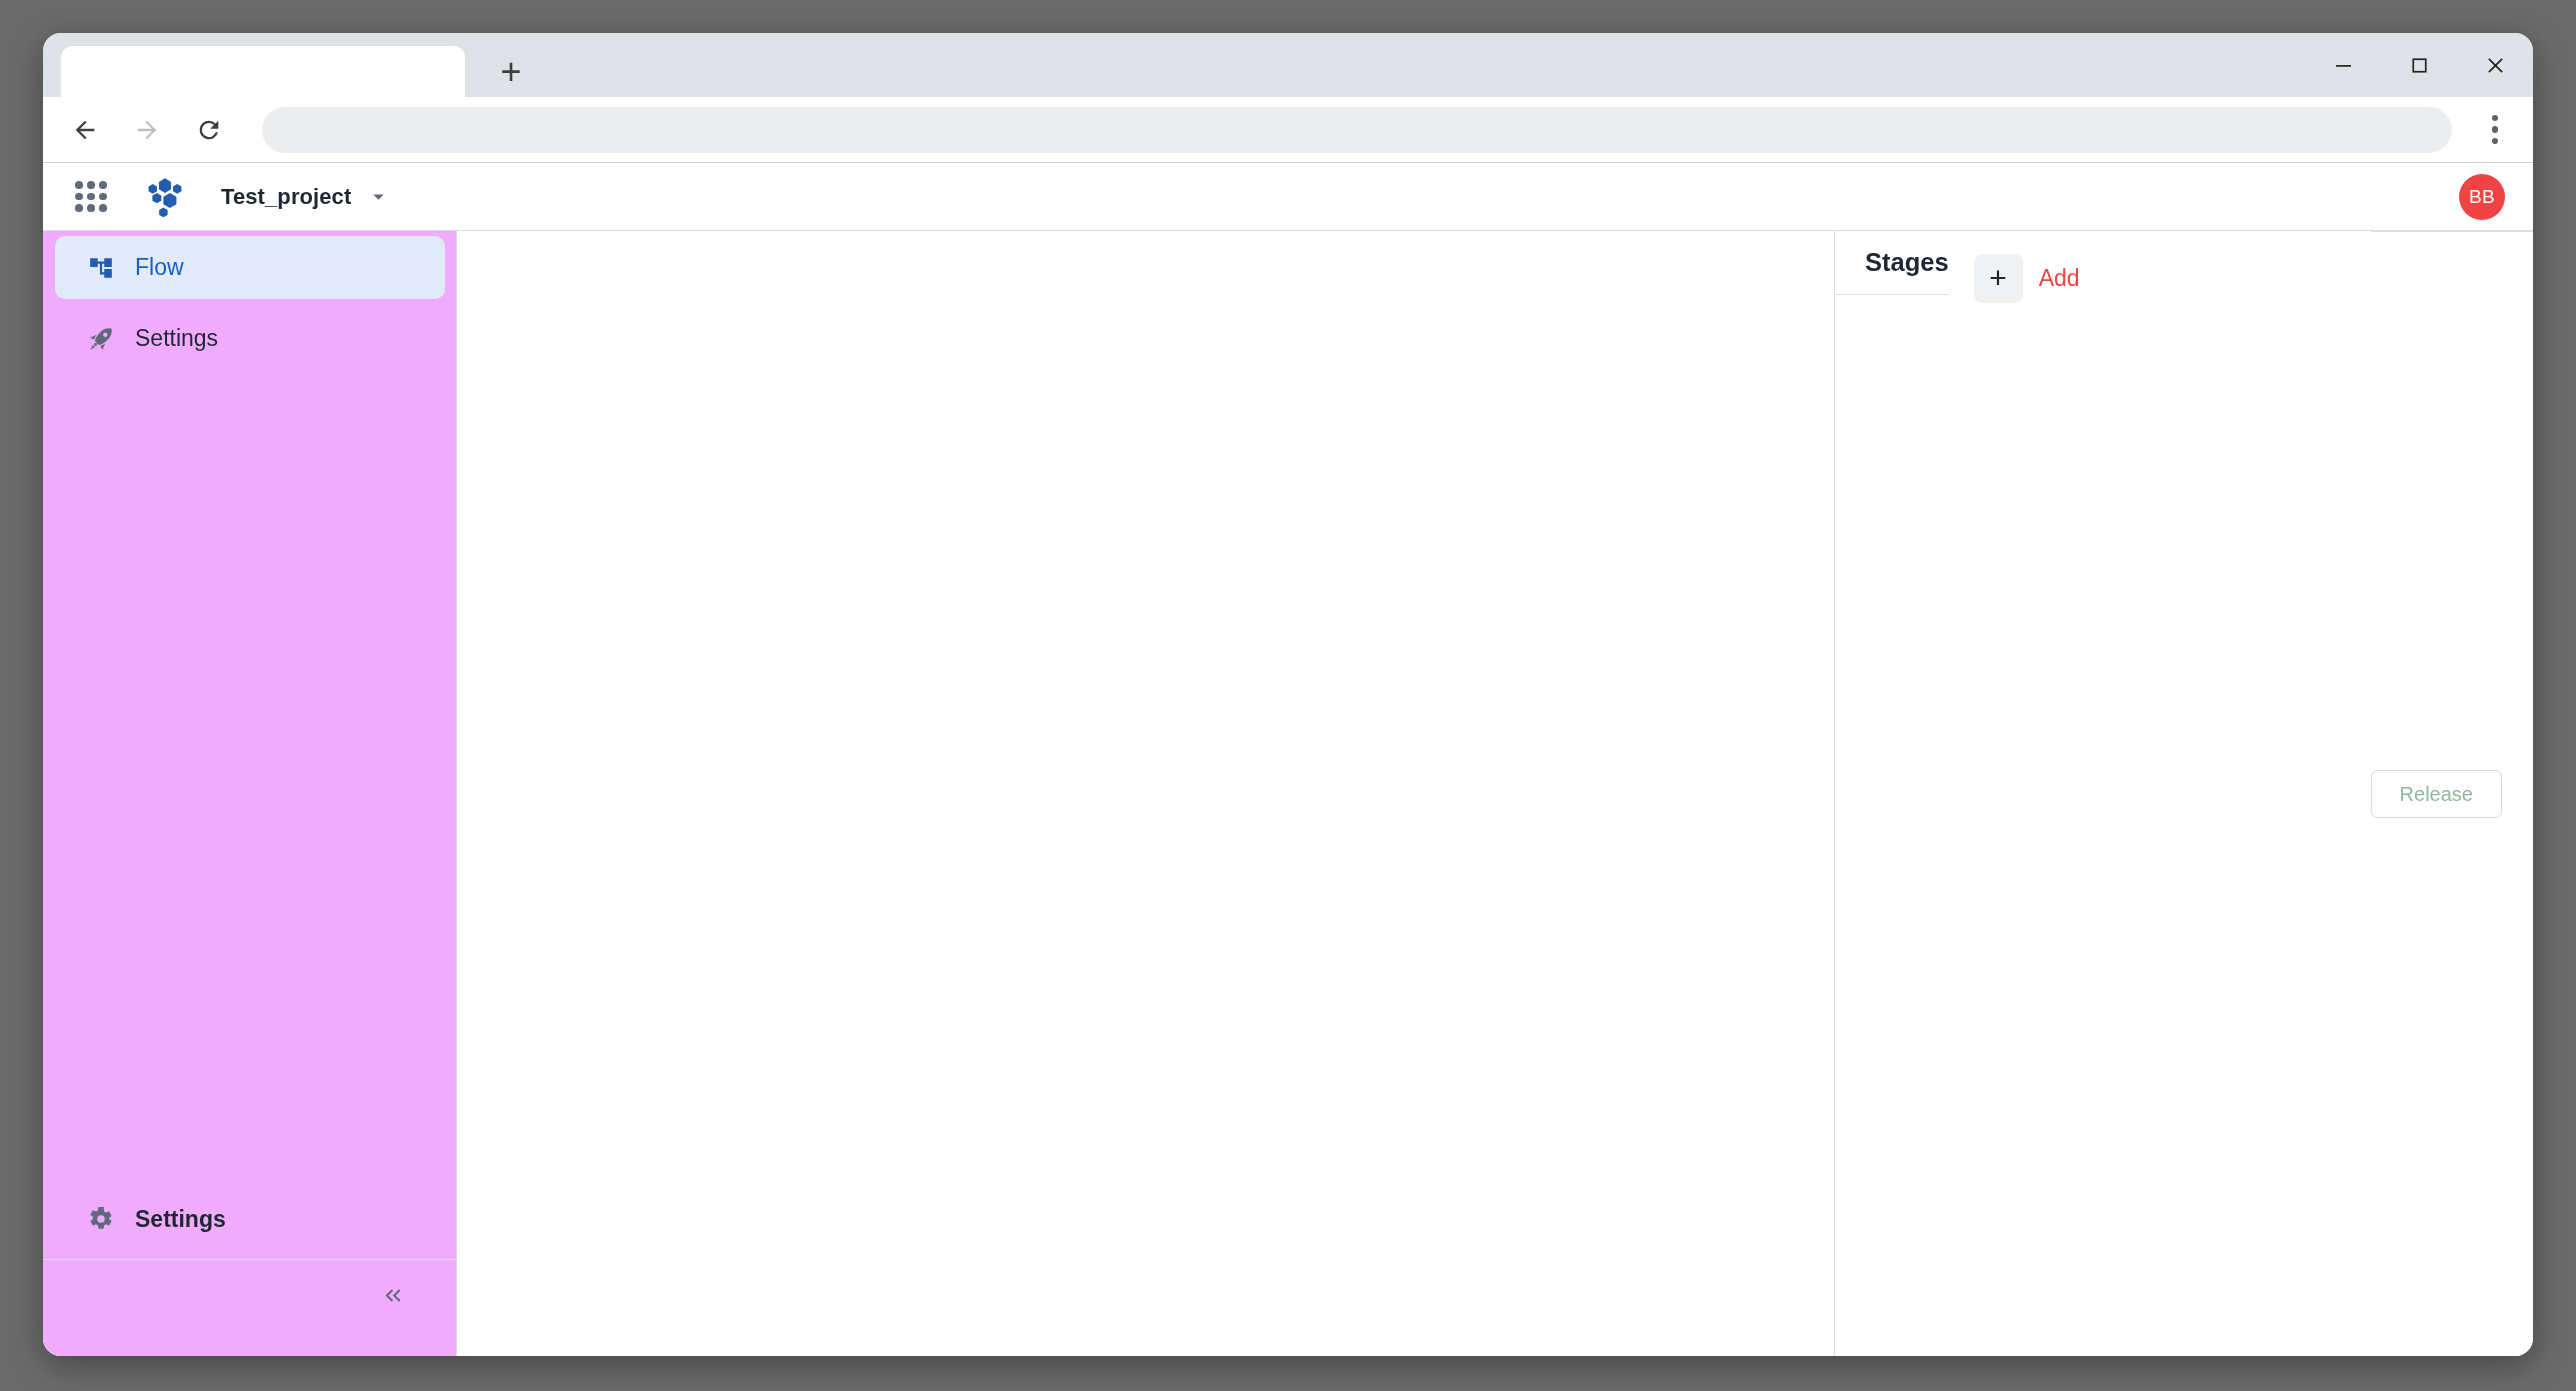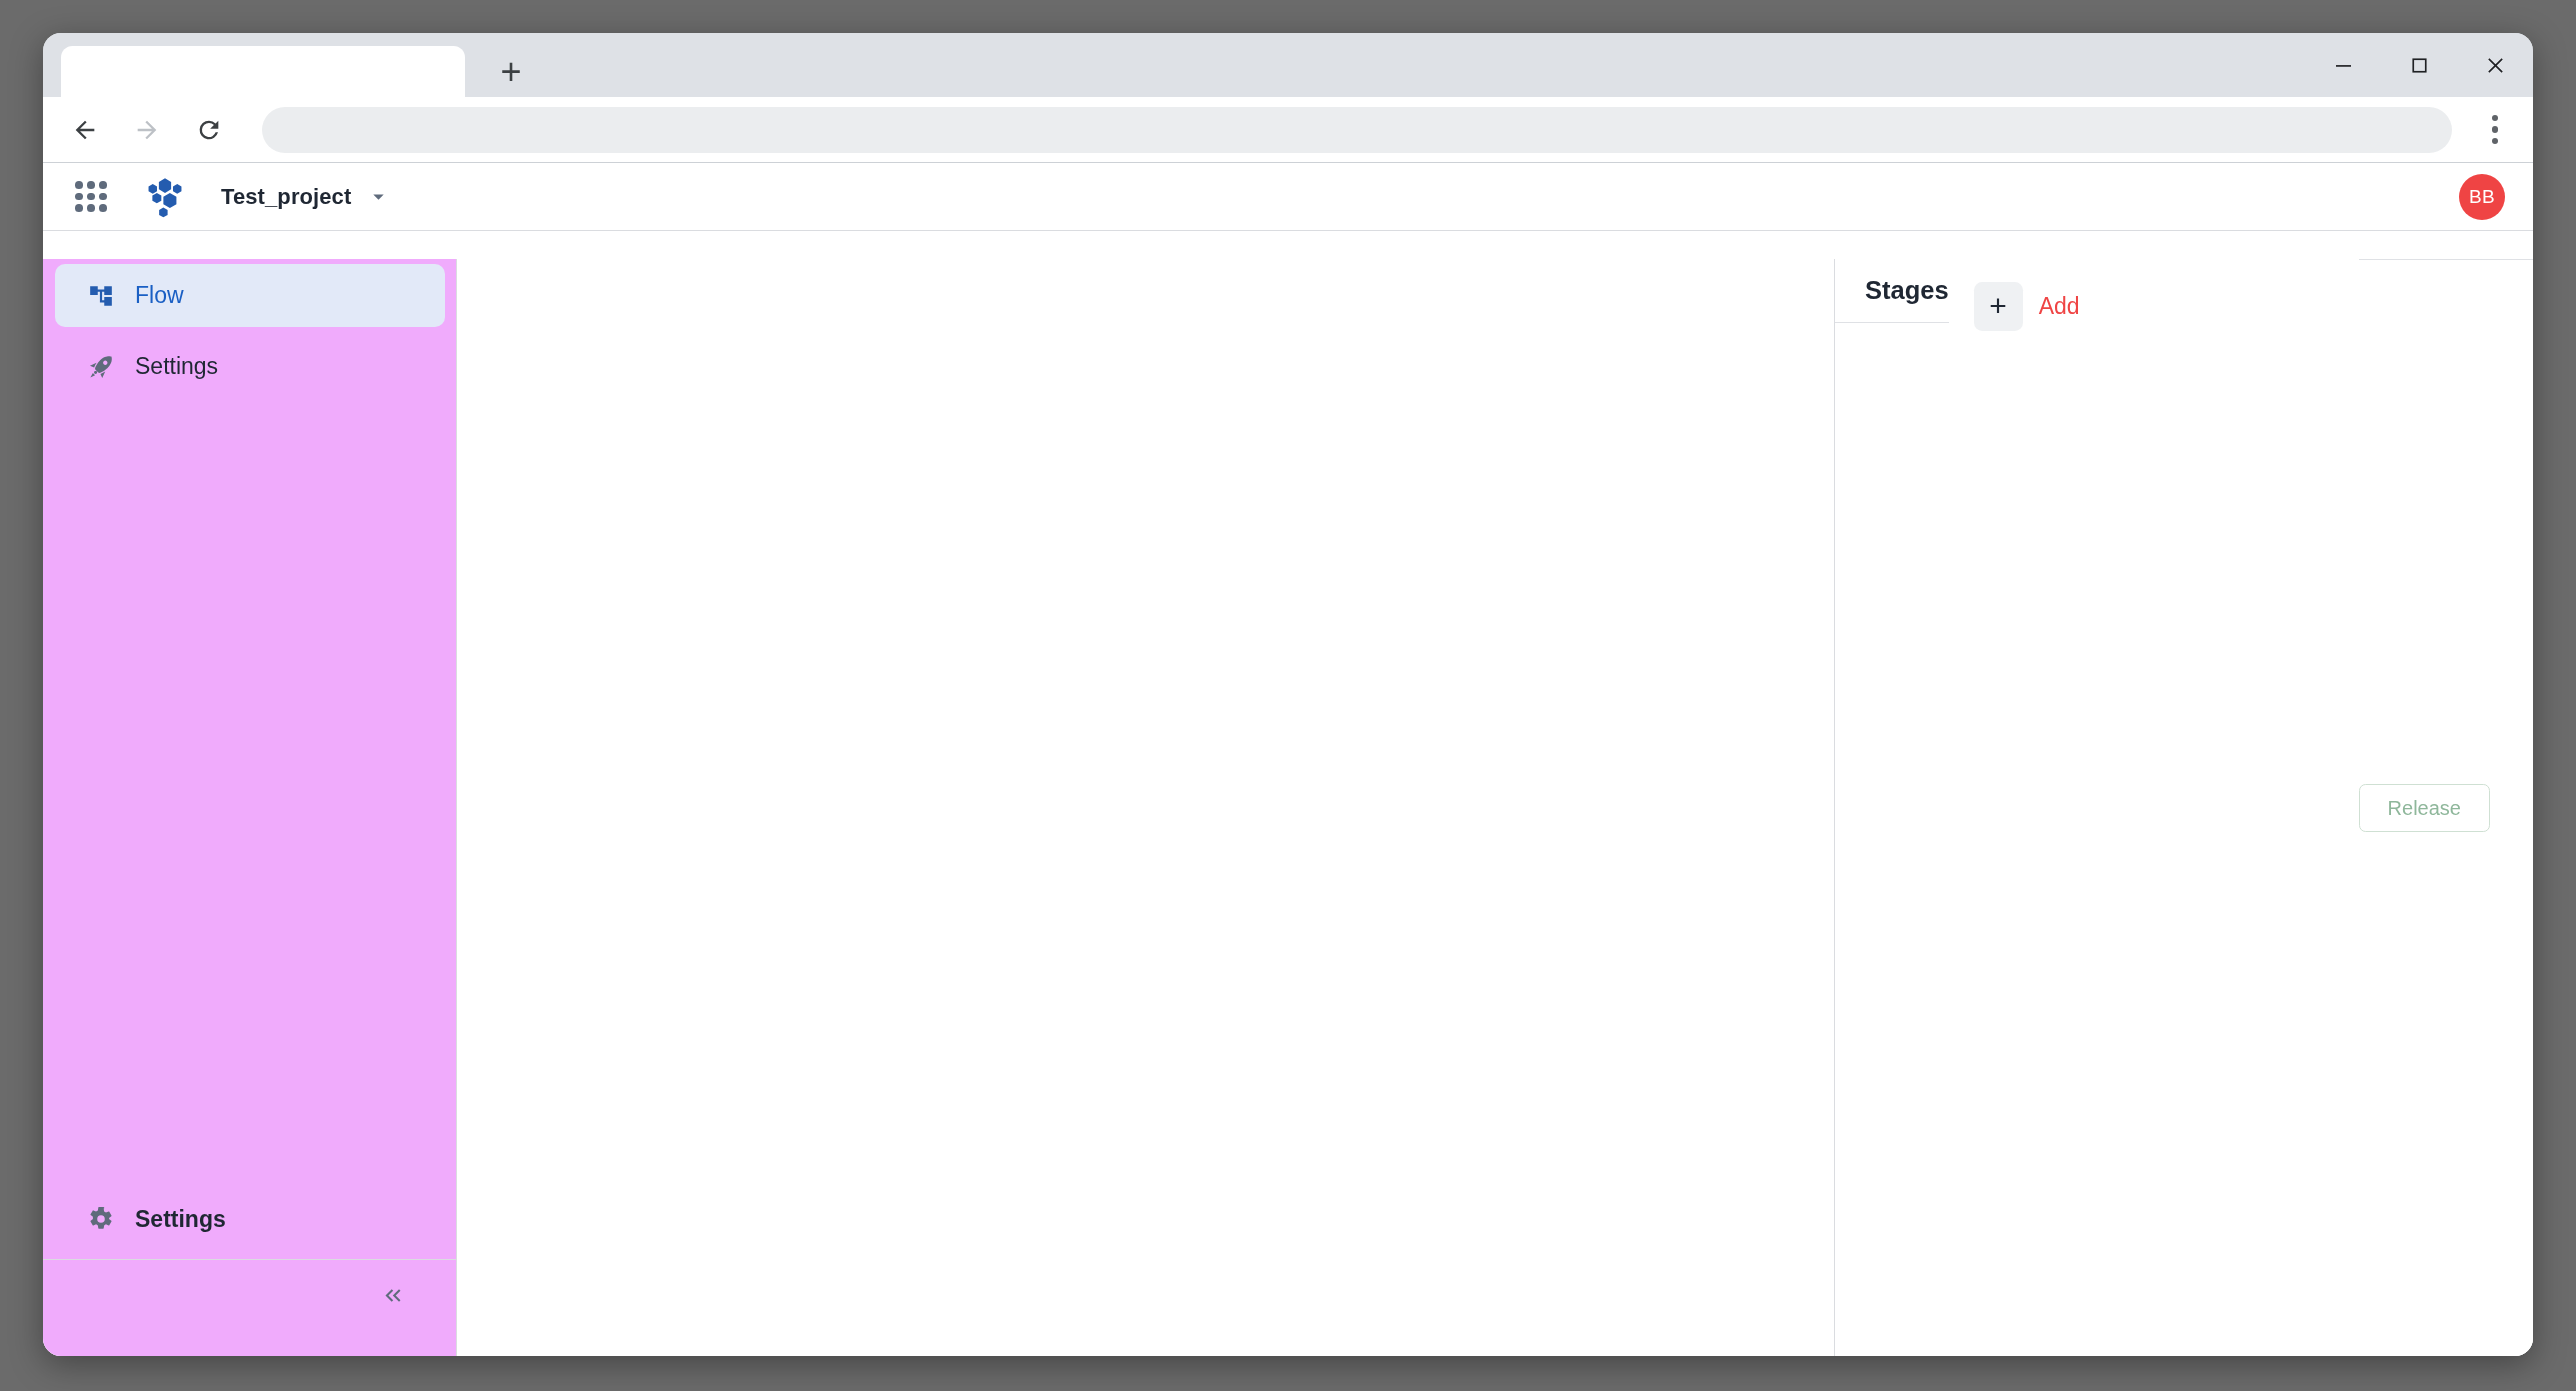--- a/index.html
+++ b/index.html
@@ -143,21 +143,20 @@
     border-radius: 50%;
   }
 
   
   .viewport {
     position: relative;
     height: calc(1323px - 64px - 66px);
     background: #ffffff;
     display: flex;
     flex-direction: column;
-    gap: 28px;
   }
 
   
   .app-header {
     height: 68px;
     flex: 0 0 68px;
     background: #ffffff;
     border-bottom: 1.6px solid #dadce0;
     display: flex;
     align-items: center;
@@ -329,21 +328,21 @@
   .add-label {
     margin-left: 16px;
     font-size: 23px;
     color: #ef4444;
   }
   .panel-footer {
     flex: 0 0 73px;
     border-top: 1.6px solid #dfe1e5;
     display: flex;
     align-items: center;
-    padding-right: 43px;
+    padding-right: 31px;
   }
   .release-btn {
     padding: 11.5px 28px;
     border: 1.6px solid #cfe0d3;
     border-radius: 6.6px;
     background: transparent;
     color: #8fb79b;
     font-size: 20px;
     font-family: "Liberation Sans", sans-serif;
     cursor: default;

